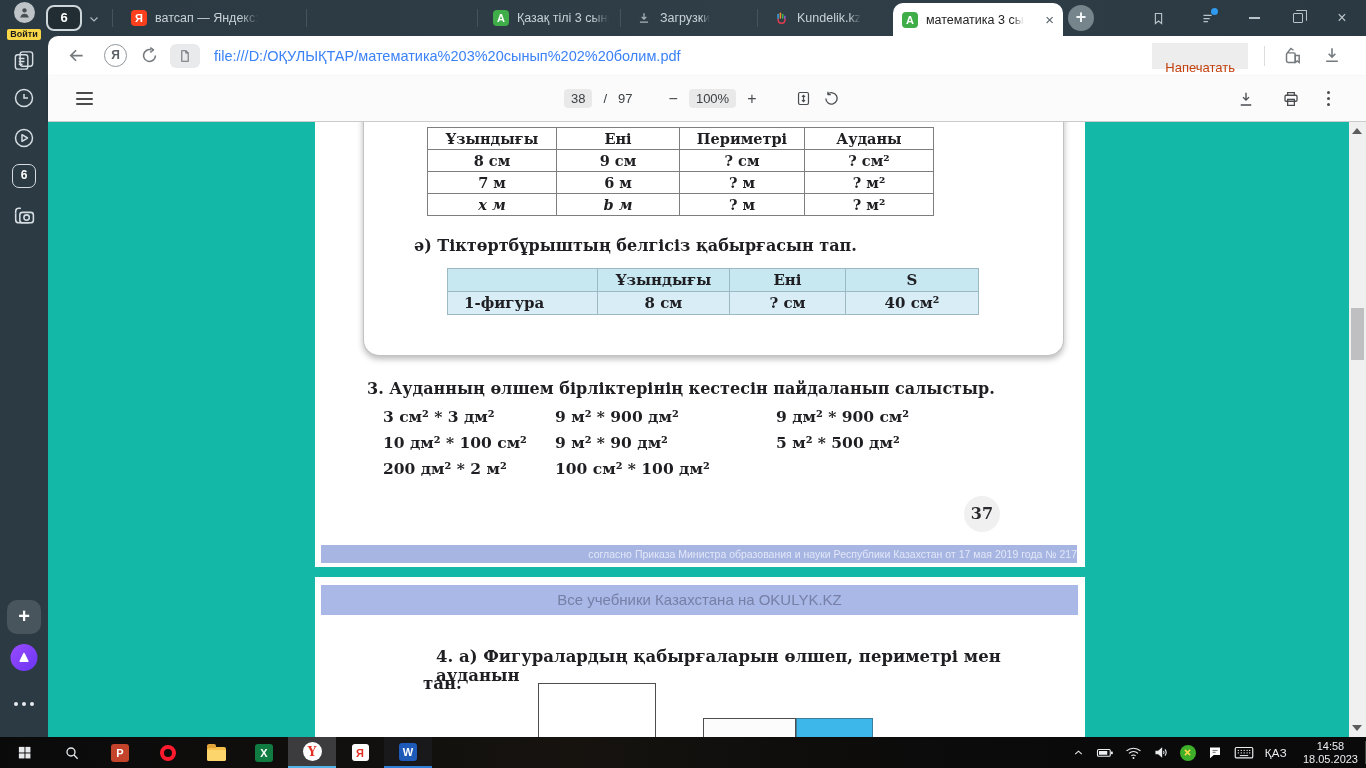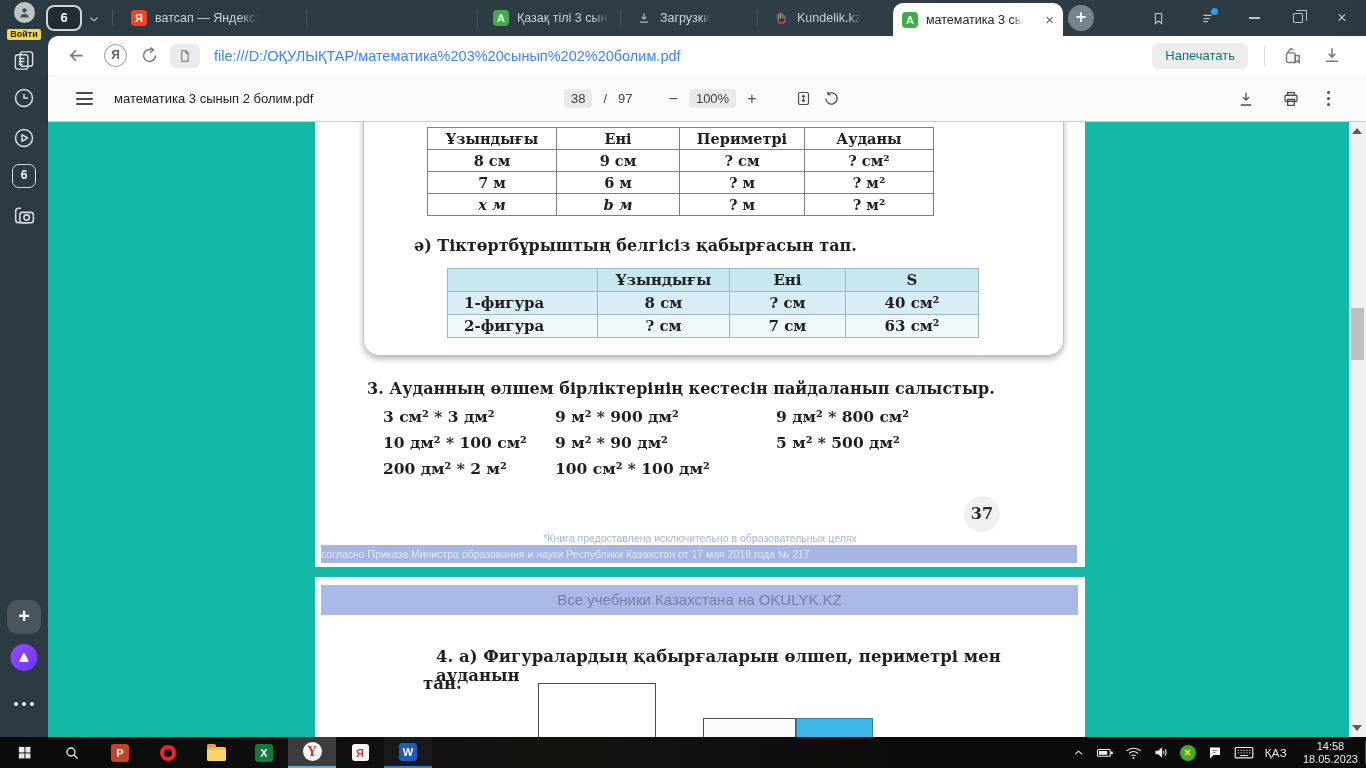--- a/index.html
+++ b/index.html
@@ -48,22 +48,22 @@
   .side-dots{display:flex;gap:4px}
   .side-dots i{width:4px;height:4px;border-radius:50%;background:#e7edf0}
 
   
   .addressbar{position:absolute;left:48px;top:36px;width:1318px;height:40px;background:#fff;border-radius:10px 0 0 0}
   .addr-ic{position:absolute;top:9px;color:#757a7e}
   .ya-menu{position:absolute;left:56px;top:8px;width:23px;height:23px;border:1.6px solid #8f969b;border-radius:50%;
     color:#5a6065;font-size:12px;font-weight:bold;text-align:center;line-height:20px}
   .doc-pill{position:absolute;left:122px;top:8px;width:30px;height:24px;background:#e9eaec;border-radius:6px;display:flex;align-items:center;justify-content:center;color:#697076}
   .url-text{position:absolute;left:166px;top:0;height:40px;line-height:40px;font-size:14.5px;color:#3b82f6;white-space:nowrap}
-  .print-btn{position:absolute;right:118px;top:7px;height:26px;padding:0 13px;background:#ededee;border-radius:7px;
-    font-size:13px;color:#0f766e;line-height:26px}
+  .print-btn{position:absolute;right:118px;top:7px;height:26px;padding:12px 13px;background:#ededee;border-radius:0;
+    font-size:13px;color:#c2410c;line-height:26px}
   .addr-sep{position:absolute;right:101px;top:10px;width:1px;height:20px;background:#dcdcdc}
 
   
   .pdftoolbar{position:absolute;left:48px;top:76px;width:1318px;height:46px;background:#fbfbfc;
     border-bottom:1px solid #cbcbcb;box-shadow:0 1px 3px rgba(0,0,0,.18)}
   .hamburger{position:absolute;left:28px;top:16px;width:17px;height:13px;display:flex;flex-direction:column;justify-content:space-between}
   .hamburger i{height:2px;background:#4a4a4a;border-radius:1px}
   .fname{position:absolute;left:66px;top:0;line-height:45px;font-size:13px;color:#202124;white-space:nowrap}
   .center-ctrls{position:absolute;left:516px;top:0;height:45px;display:flex;align-items:center;gap:11px;color:#3c4043;font-size:13px}
   .graybox{background:#e9e9ea;border-radius:4px;padding:2px 7px}
@@ -91,21 +91,21 @@
   .t2 td:first-child{text-align:left;padding-left:16px}
   .it{font-style:italic}
   .task-a{position:absolute;left:99px;top:114px;font-size:16px}
   .task3{position:absolute;left:52px;top:257px;font-size:16px}
   .exprs{position:absolute;left:68px;top:285px;display:grid;grid-template-columns:172px 221px auto;row-gap:6px;font-size:15.5px;line-height:20px}
   .pagenum{position:absolute;left:649px;top:374px;width:36px;height:36px;border-radius:50%;background:#f0f0f0;
     text-align:center;line-height:36px;font-size:16px;color:#2a2a2e}
   .footer1{position:absolute;left:0;top:410px;width:100%;text-align:center;font-size:10.5px;font-weight:normal;
     color:#a9b4d8;font-family:"Liberation Sans","DejaVu Sans",sans-serif}
   .footerband{position:absolute;left:6px;top:423px;width:756px;height:18px;background:#a7b5e3}
-  .footer2{width:100%;text-align:left;font-size:10.5px;font-weight:normal;color:#e2e7f7;line-height:18px;
+  .footer2{width:100%;text-align:right;font-size:10.5px;font-weight:normal;color:#e2e7f7;line-height:18px;
     font-family:"Liberation Sans","DejaVu Sans",sans-serif}
   .banner{position:absolute;left:6px;top:8px;width:757px;height:30px;background:#a9b8e6;text-align:center;
     line-height:30px;font-size:15px;font-weight:normal;color:#767fa6;font-family:"Liberation Sans","DejaVu Sans",sans-serif}
   .task4a{position:absolute;left:121px;top:70px;font-size:16.5px}
   .task4b{position:absolute;left:108px;top:97px;font-size:16.5px}
   .shape-square{position:absolute;left:223px;top:106px;width:118px;height:70px;border:1.5px solid #4e4e4e;background:#fff}
   .shape-rect-white{position:absolute;left:388px;top:141px;width:93px;height:30px;border:1.5px solid #4e4e4e;background:#fcfcfc}
   .shape-rect-cyan{position:absolute;left:481px;top:141px;width:77px;height:30px;border:1.5px solid #3c7d9a;background:#3db6e9}
 
   
@@ -305,21 +305,20 @@
         </svg>
     </span>
   </div>
 
   <div class="pdftoolbar">
     <span class="hamburger">
         <i></i>
         <i></i>
         <i></i>
       </span>
-    <span class="fname">математика 3 сынып 2 болим.pdf</span>
     <div class="center-ctrls">
       <span class="graybox">38</span>
       <span>/</span>
       <span>97</span>
       <span style="width:14px"></span>
       <span class="ctrl-glyph">−</span>
       <span class="graybox">100%</span>
       <span class="ctrl-glyph">+</span>
       <span style="width:16px"></span>
       <span>
@@ -413,44 +412,37 @@
           <th>S</th>
         </tr>
         </thead>
         <tbody>
             <tr class="r1">
           <td>1-фигура</td>
           <td>8 см</td>
           <td>? см</td>
           <td>40 см²</td>
         </tr>
-        <tr class="r2">
-          <td>2-фигура</td>
-          <td>? см</td>
-          <td>7 см</td>
-          <td>63 см²</td>
-        </tr>
       </tbody>
         </table>
 
       <div class="task3">3. Ауданның өлшем бірліктерінің кестесін пайдаланып салыстыр.</div>
 
       <div class="exprs">
         <span>3 см² * 3 дм²</span>
         <span>9 м² * 900 дм²</span>
-        <span>9 дм² * 800 см²</span>
+        <span>9 дм² * 900 см²</span>
         <span>10 дм² * 100 см²</span>
         <span>9 м² * 90 дм²</span>
         <span>5 м² * 500 дм²</span>
         <span>200 дм² * 2 м²</span>
         <span>100 см² * 100 дм²</span>
       </div>
 
       <div class="pagenum">37</div>
-      <div class="footer1">*Книга предоставлена исключительно в образовательных целях</div>
       <div class="footerband">
         <div class="footer2">согласно Приказа Министра образования и науки Республики Казахстан от 17 мая 2019 года № 217</div>
       </div>
     </div>
 
     <div class="page p38">
       <div class="banner">Все учебники Казахстана на OKULYK.KZ</div>
       <div class="task4a">4. а) Фигуралардың қабырғаларын өлшеп, периметрі мен ауданын</div>
       <div class="task4b">тап.</div>
       <div class="shape-square"></div>

